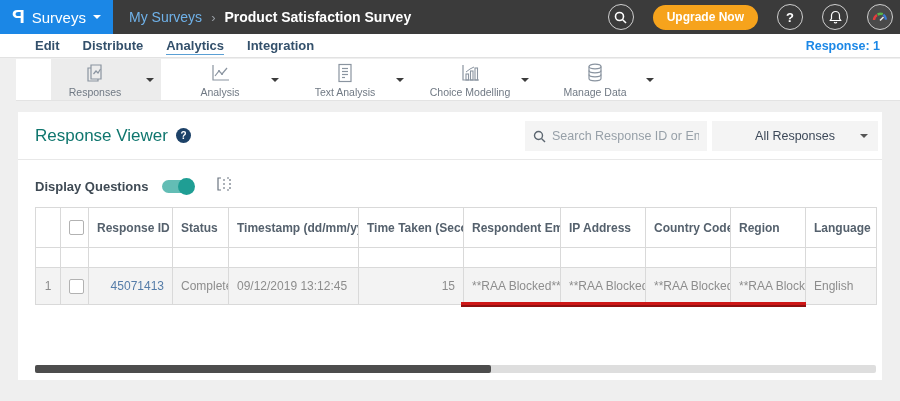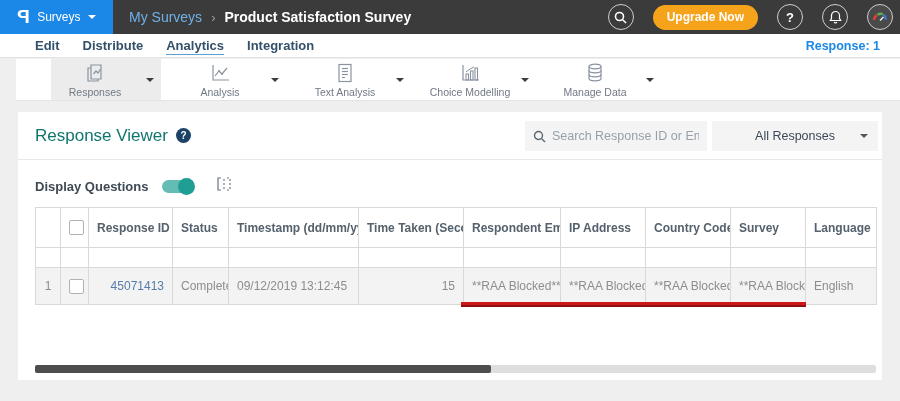--- a/index.html
+++ b/index.html
@@ -5,21 +5,21 @@
   * { margin:0; padding:0; box-sizing:border-box; }
   html,body { width:900px; height:401px; overflow:hidden; }
   body { font-family:"Liberation Sans", sans-serif; background:#efefef; position:relative; }
 
   
   .topbar { position:absolute; top:0; left:0; width:900px; height:34px; background:#3b3b3b;
             display:flex; align-items:center; }
   .logo-box { width:113px; height:34px; background:#1b87e6; color:#fff; display:flex;
               align-items:center; justify-content:center; gap:7px; cursor:pointer; }
   .logo-glyph { font-size:19px; font-weight:bold; transform:scaleX(-1); display:inline-block; }
-  .product-menu { font-size:12px; }
+  .product-menu { font-size:15px; }
   .caret { width:0; height:0; border-left:4px solid transparent; border-right:4px solid transparent;
            border-top:4px solid currentColor; display:inline-block; }
   .breadcrumb { display:flex; align-items:center; gap:9px; margin-left:16px; font-size:14px; }
   .bc-parent { color:#6fb1e8; cursor:pointer; }
   .bc-sep { color:#9aa0a6; font-size:13px; }
   .bc-current { color:#ffffff; font-weight:bold; }
   .topbar-right { margin-left:auto; display:flex; align-items:center; gap:19px; padding-right:7px; }
   .circle-btn { width:26px; height:26px; border-radius:50%; border:1px solid #cfcfcf; color:#fff;
                 display:flex; align-items:center; justify-content:center; font-size:13px; font-weight:bold;
                 cursor:pointer; background:transparent; }
@@ -313,21 +313,21 @@
         <th>
           <span>Respondent Email</span>
         </th>
         <th>
           <span>IP Address</span>
         </th>
         <th>
           <span>Country Code</span>
         </th>
         <th>
-          <span>Survey</span>
+          <span>Region</span>
         </th>
         <th>
           <span>Language</span>
         </th>
       </tr>
     </thead>
     <tbody>
       <tr class="filter-row">
         <td></td>
           <td></td>

